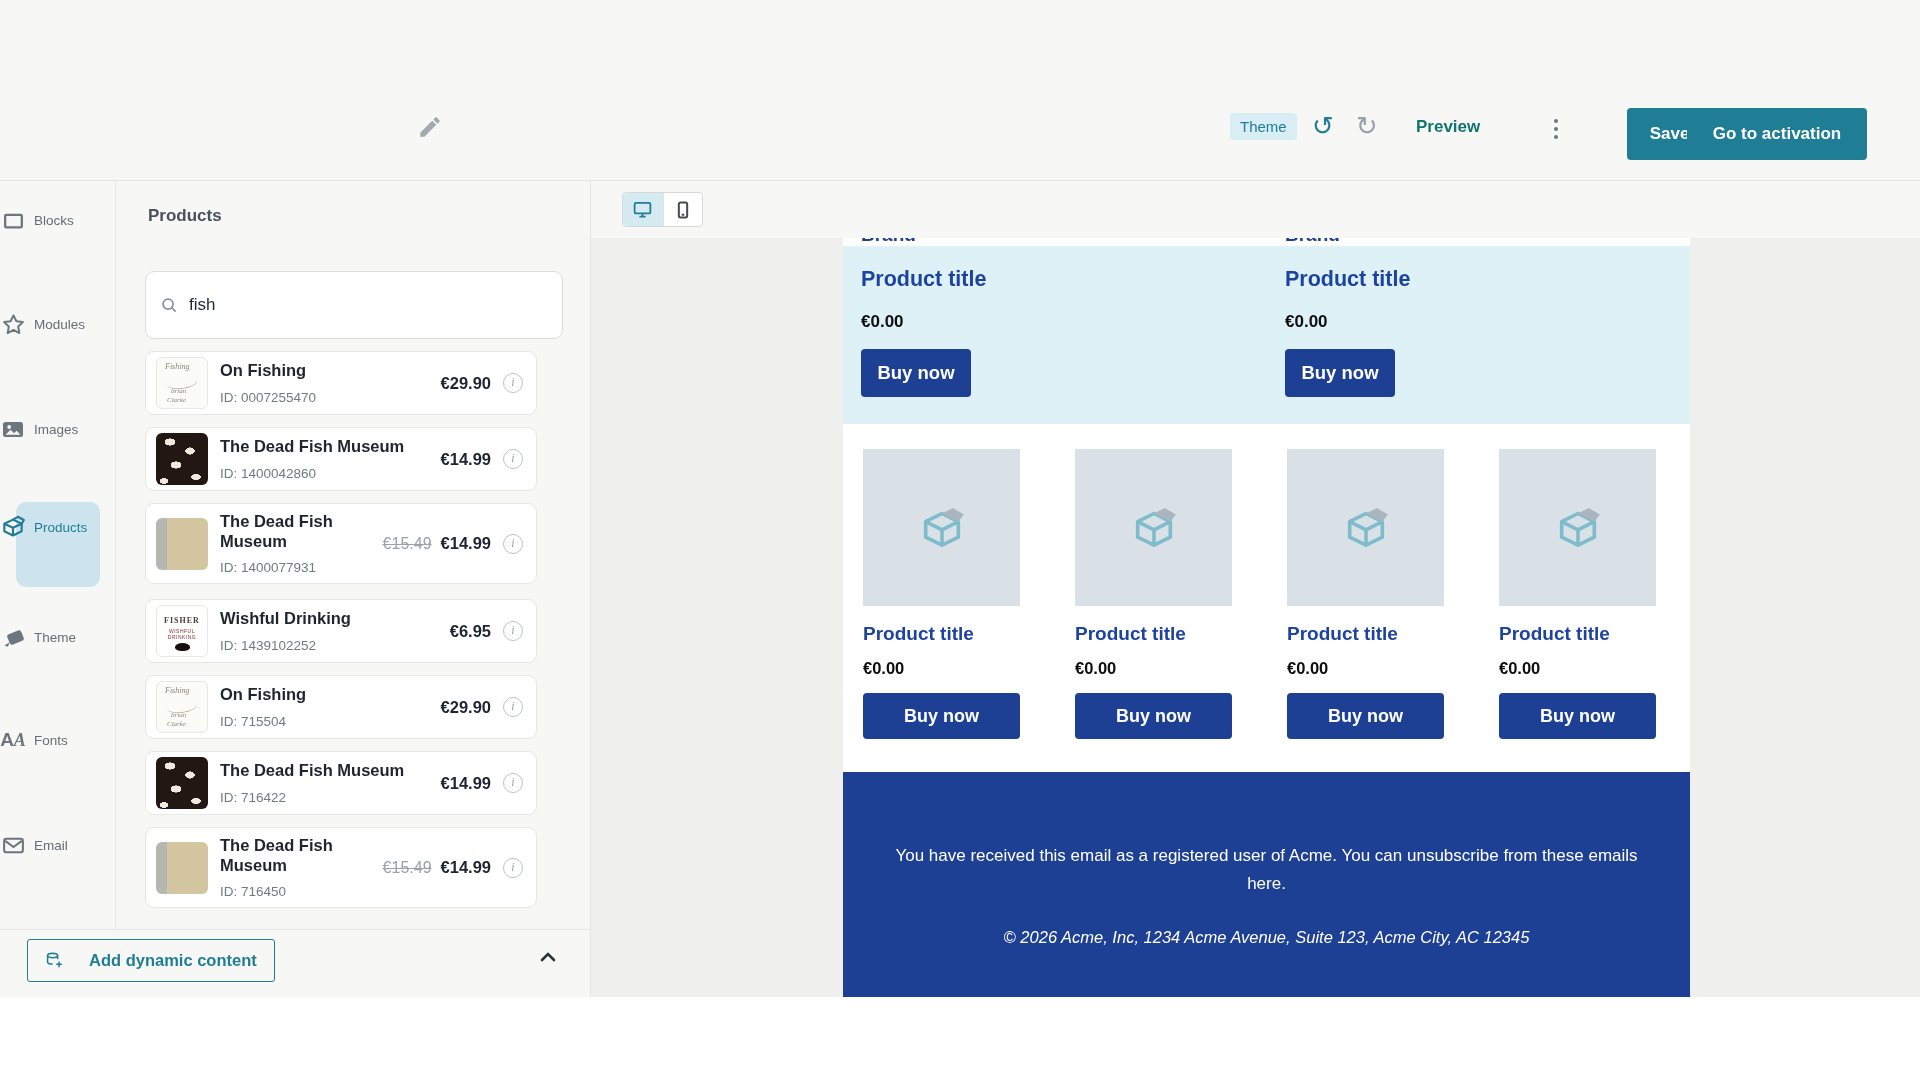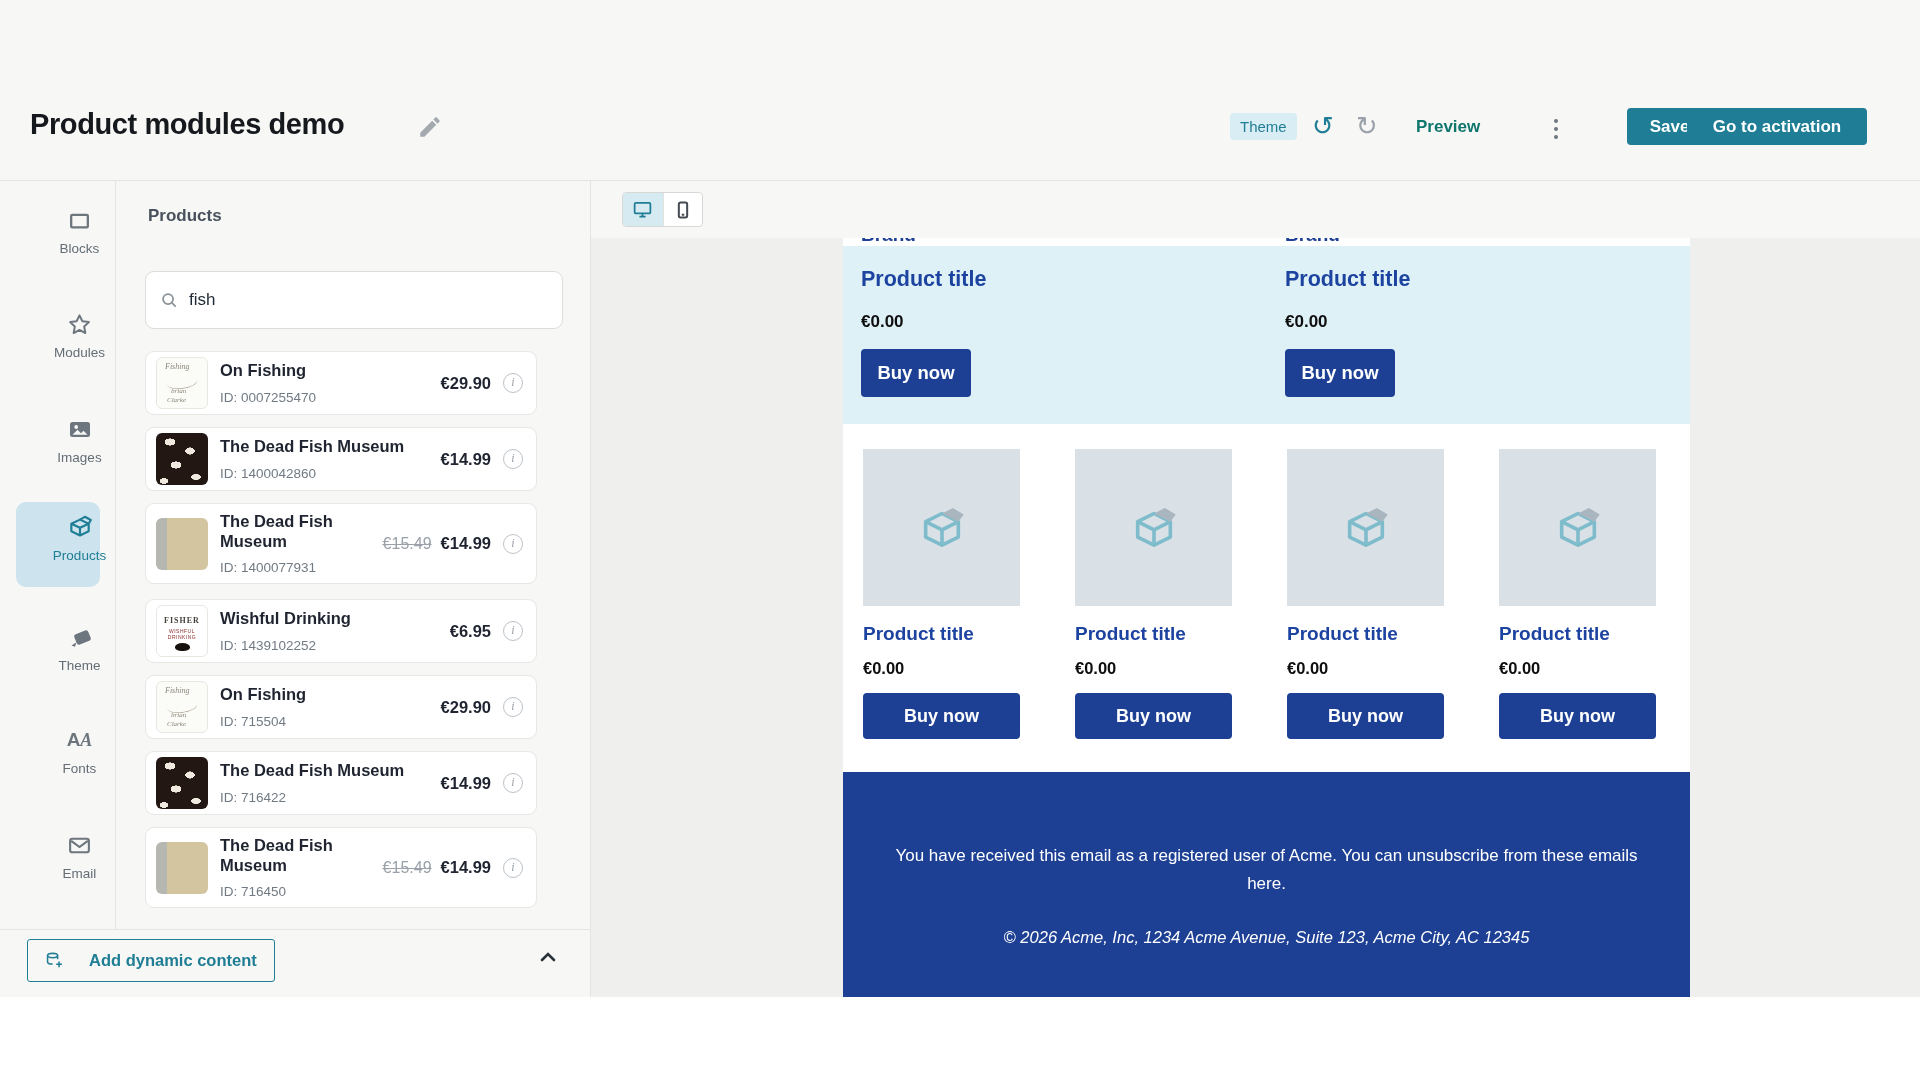--- a/index.html
+++ b/index.html
@@ -15,39 +15,39 @@
   .beta { position:absolute; left:1230px; top:113px; background:#d9edf4; color:#1f7e95; font-size:15px; font-weight:500;
           padding:5px 10px; border-radius:4px; }
   .undo, .redo { position:absolute; top:109px; width:34px; height:34px; font-size:26px; line-height:34px; text-align:center;
           font-family:"DejaVu Sans", sans-serif; cursor:pointer; }
   .undo { left:1306px; color:#1f7e95; }
   .redo { left:1350px; color:#9aa1a8; }
   .preview { position:absolute; left:1416px; top:117px; font-size:17px; font-weight:600; color:#0f766e; cursor:pointer; }
   .kebab { position:absolute; left:1544px; top:114px; width:24px; height:30px; display:flex; flex-direction:column;
            align-items:center; justify-content:center; gap:4px; cursor:pointer; }
   .kebab i { width:4px; height:4px; border-radius:50%; background:#6d767e; }
-  .btn-teal { position:absolute; top:108px; height:37px; background:#1f7e95; color:#fff; border:none; border-radius:4px;
+  .btn-teal { position:absolute; top:108px; height:52px; background:#1f7e95; color:#fff; border:none; border-radius:4px;
            font-size:17px; font-weight:700; font-family:inherit; cursor:pointer; }
   .btn-save { left:1627px; width:85px; }
   .btn-activation { left:1687px; width:180px; }
 
   
   .rail { position:absolute; left:0; top:181px; width:116px; height:748px; border-right:1px solid #e4e4e1; }
   .rail-sel-bg { position:absolute; left:16px; top:321px; width:84px; height:85px; border-radius:10px; background:#cde4ee; }
-  .rail-item { position:absolute; left:0; width:115px; display:flex; flex-direction:column; align-items:center; gap:8px;
-           cursor:pointer;padding-left:44px; }
+  .rail-item { position:absolute; left:0; width:115px; display:flex; flex-direction:row; align-items:center; gap:8px;
+           cursor:pointer; }
   .rail-item .ric { width:26px; height:26px; display:flex; align-items:center; justify-content:center; }
   .rail-item .rlabel { font-size:13.5px; color:#646d76; }
   .rail-item.sel .rlabel { color:#1f7e95; font-weight:500; }
   .fonts-glyph { font-size:19px; font-weight:700; color:#6d767e; line-height:26px; }
   .fonts-glyph em { font-family:"Liberation Serif", serif; font-style:italic; font-size:18px; font-weight:600; }
 
   
   .panel-title { position:absolute; left:148px; top:206px; font-size:17px; font-weight:700; color:#49525c; }
-  .search { position:absolute; left:145px; top:271px; width:418px; height:58px; background:#fff; border:1px solid #dcdcd9;
+  .search { position:absolute; left:145px; top:271px; width:418px; height:68px; background:#fff; border:1px solid #dcdcd9;
            border-radius:9px; display:flex; align-items:center; padding:0 14px; gap:10px; }
   .search input { border:none; outline:none; flex:1; font-size:17px; color:#1f2933; font-family:inherit; background:transparent; }
   .vline { position:absolute; left:590px; top:181px; width:1px; height:816px; background:#e4e4e1; }
 
   .pitem { position:absolute; left:145px; width:392px; background:#fff; border:1px solid #e7e7e4; border-radius:9px;
            display:flex; align-items:center; padding:0 13px 0 10px; gap:12px; cursor:pointer; }
   .pitem .thumb { width:52px; height:52px; border-radius:6px; flex:0 0 auto; position:relative; overflow:hidden; }
   .pmeta { flex:1; min-width:0; }
   .ptitle { font-size:16.5px; font-weight:700; color:#1f2430; line-height:1.2; }
   .pid { font-size:13.5px; color:#717a83; margin-top:9px; }
@@ -128,21 +128,20 @@
 
   svg { display:block; }
 </style>
 </head>
 <body>
 
 <div class="stage">
 <div class="app">
 
   <div class="header">
-    <div class="doc-title">Product modules demo</div>
     <div class="pencil">
       <svg viewBox="0 0 24 24" width="26" height="26">
             <path fill="#a3a9ae" d="M3 17.2V21h3.8L17.8 10 14 6.2 3 17.2zM20.7 7.1c.4-.4.4-1 0-1.4l-2.4-2.4c-.4-.4-1-.4-1.4 0l-1.8 1.8 3.8 3.8 1.8-1.8z"></path>
           </svg>
     </div>
     <span class="beta">Theme</span>
     <div class="undo">↺</div>
     <div class="redo">↻</div>
     <span class="preview">Preview</span>
     <div class="kebab">

